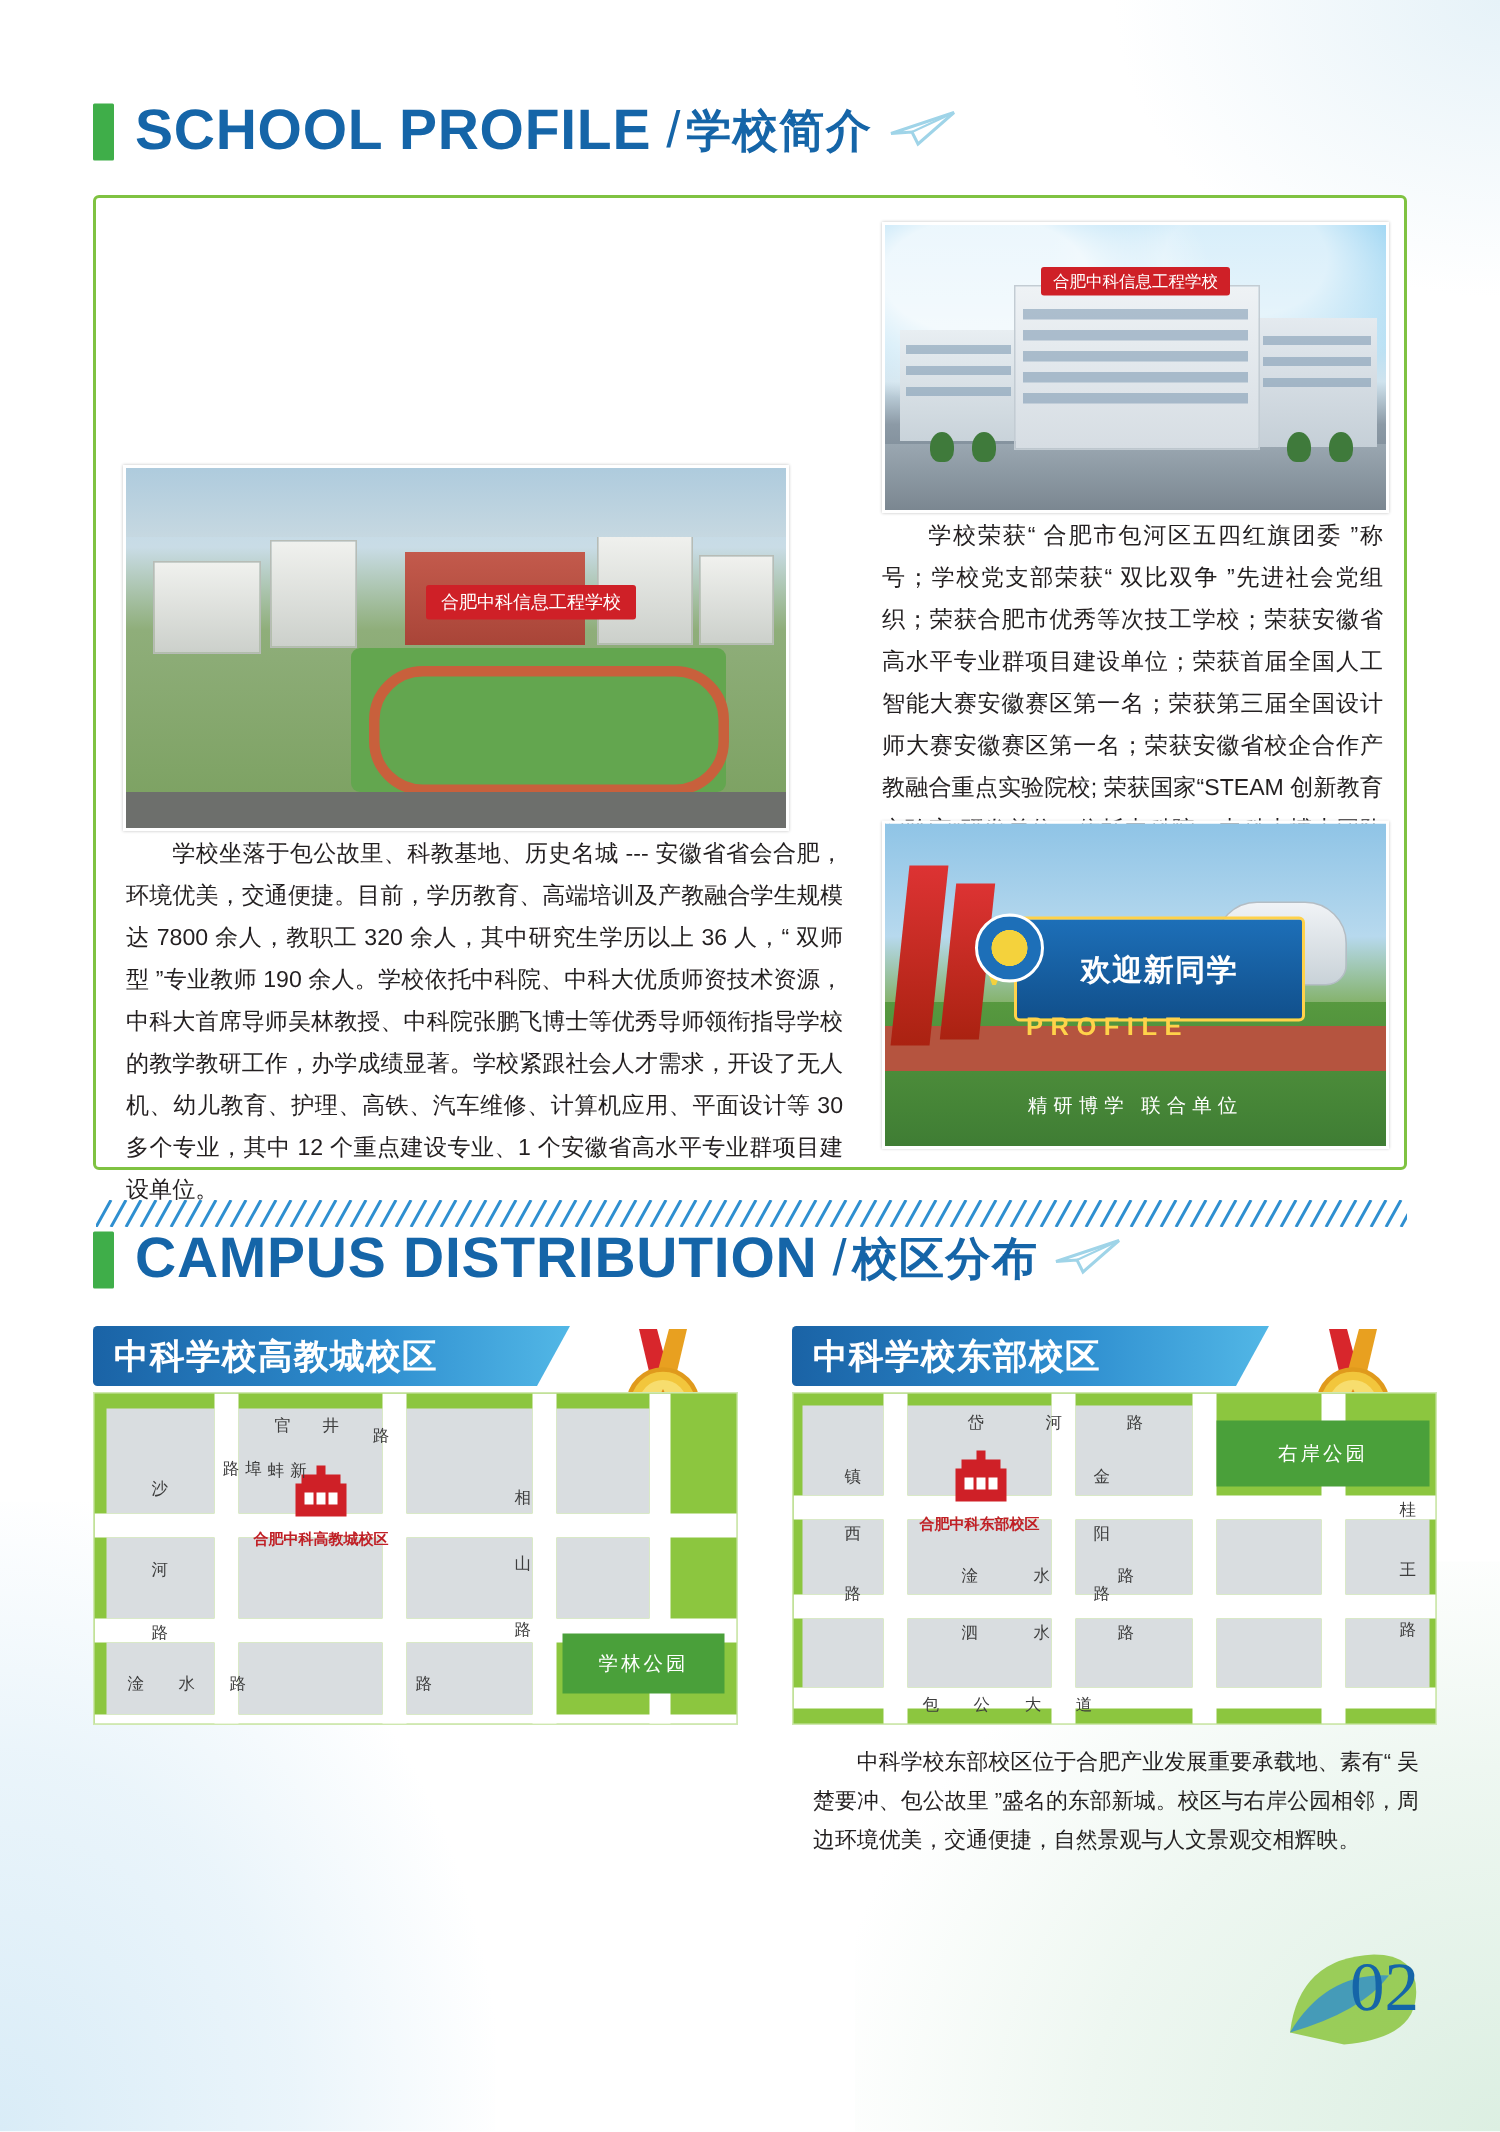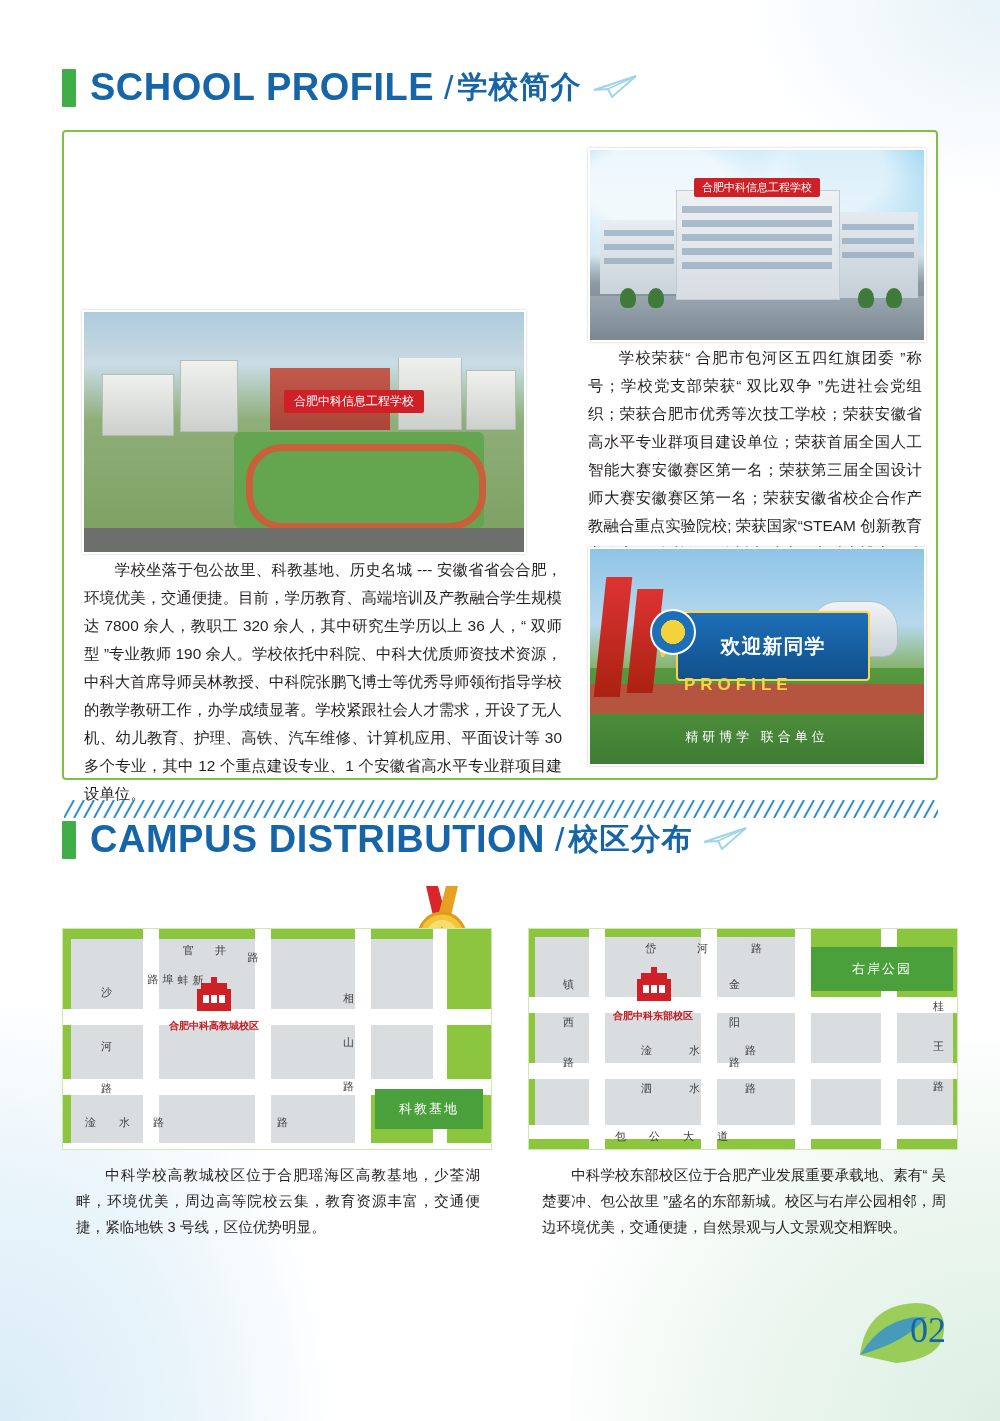--- a/index.html
+++ b/index.html
@@ -88,21 +88,21 @@
   .road{position:absolute;background:#ffffff;}
   .blk{position:absolute;background:#d9dde0;}
   .park{position:absolute;background:#4aa03a;color:#fff;font-size:13px;display:flex;align-items:center;justify-content:center;letter-spacing:2px;}
   .rdlbl{position:absolute;font-size:11px;color:#3d3d3d;}
   .pin{position:absolute;width:46px;height:42px;}
   .pin-name{position:absolute;font-size:10px;color:#c02026;font-weight:bold;white-space:nowrap;}
   .card-desc{position:absolute;left:14px;top:278px;width:404px;font-size:14.6px;line-height:26px;color:#231f20;text-align:justify;}
 
   
   .pageno{position:absolute;right:52px;bottom:52px;width:92px;height:72px;}
-  .pn-text{position:absolute;right:54px;bottom:70px;font-size:36px;color:#1565a8;font-family:"Liberation Serif",serif;}
+  .pn-text{position:absolute;right:54px;bottom:70px;font-size:46px;color:#1565a8;font-family:"Liberation Serif",serif;}
 </style>
 </head>
 <body>
 
 <div class="wash-top"></div>
 <div class="wash-left"></div>
 <div class="wash-right"></div>
 
 <div class="sec-head" style="left:62px;top:66px;">
   <div class="bar"></div>
@@ -193,20 +193,21 @@
   <span class="plane">
     <svg width="46" height="26" viewBox="0 0 46 26">
         <path d="M2 17 L44 3 L20 24 L16 16 Z" fill="none" stroke="#9fd4e8" stroke-width="2"></path>
         <path d="M16 16 L44 3" fill="none" stroke="#9fd4e8" stroke-width="1.4"></path>
       </svg>
   </span>
 </div>
 
 <div class="card" style="left:62px;">
   <div class="card-head">
+    <div class="tag">中科学校高教城校区</div>
     <div class="medal" style="left:350px;">
       <svg width="60" height="76" viewBox="0 0 60 76">
         <path d="M14 0 L26 0 L34 30 L22 34 Z" fill="#d8262c"></path>
         <path d="M34 0 L46 0 L38 34 L26 30 Z" fill="#e8a020"></path>
         <circle cx="30" cy="50" r="23" fill="#f2c63c" stroke="#e09a1c" stroke-width="3"></circle>
         <circle cx="30" cy="50" r="16" fill="#f7dd6e"></circle>
         <path d="M30 40 L33.5 47 L41 48 L35.5 53 L37 60.5 L30 57 L23 60.5 L24.5 53 L19 48 L26.5 47 Z" fill="#e08a16"></path>
       </svg>
     </div>
   </div>
@@ -226,21 +227,21 @@
     <div class="blk" style="left:308px;top:96px;width:62px;height:54px;"></div>
 
     <div class="road" style="left:80px;top:0;width:16px;height:222px;"></div>
     <div class="road" style="left:192px;top:0;width:16px;height:222px;"></div>
     <div class="road" style="left:292px;top:0;width:16px;height:222px;"></div>
     <div class="road" style="left:370px;top:0;width:14px;height:222px;"></div>
     <div class="road" style="left:0;top:80px;width:430px;height:16px;"></div>
     <div class="road" style="left:0;top:150px;width:430px;height:16px;"></div>
     <div class="road" style="left:0;top:214px;width:430px;height:8px;"></div>
 
-    <div class="park" style="left:312px;top:160px;width:108px;height:40px;">科教基地</div>
+    <div class="park" style="left:312px;top:160px;width:108px;height:40px;">学林公园</div>
 
     <div class="pin" style="left:128px;top:46px;">
       <svg width="46" height="42" viewBox="0 0 46 42">
         <rect x="6" y="14" width="34" height="22" fill="#cf2027"></rect>
         <rect x="10" y="8" width="26" height="8" fill="#cf2027"></rect>
         <rect x="20" y="2" width="6" height="8" fill="#cf2027"></rect>
         <rect x="12" y="20" width="6" height="8" fill="#fff"></rect>
         <rect x="20" y="20" width="6" height="8" fill="#fff"></rect>
         <rect x="28" y="20" width="6" height="8" fill="#fff"></rect>
       </svg>
@@ -256,24 +257,35 @@
     <div class="rdlbl" style="left:38px;top:152px;">路</div>
     <div class="rdlbl" style="left:22px;top:186px;">淦</div>
     <div class="rdlbl" style="left:56px;top:186px;">水</div>
     <div class="rdlbl" style="left:90px;top:186px;">路</div>
     <div class="rdlbl" style="left:280px;top:62px;">相</div>
     <div class="rdlbl" style="left:280px;top:106px;">山</div>
     <div class="rdlbl" style="left:280px;top:150px;">路</div>
     <div class="rdlbl" style="left:214px;top:186px;">路</div>
   </div>
 
-  <div class="card-desc indent">中科学校高教城校区位于合肥瑶海区高教基地，少荃湖畔，环境优美，周边高等院校云集，教育资源丰富，交通便捷，紧临地铁 3 号线，区位优势明显。</div>
 </div>
 
 <div class="card" style="left:528px;">
+  <div class="card-head">
+    <div class="tag">中科学校东部校区</div>
+    <div class="medal" style="left:344px;">
+      <svg width="60" height="76" viewBox="0 0 60 76">
+        <path d="M14 0 L26 0 L34 30 L22 34 Z" fill="#d8262c"></path>
+        <path d="M34 0 L46 0 L38 34 L26 30 Z" fill="#e8a020"></path>
+        <circle cx="30" cy="50" r="23" fill="#f2c63c" stroke="#e09a1c" stroke-width="3"></circle>
+        <circle cx="30" cy="50" r="16" fill="#f7dd6e"></circle>
+        <path d="M30 40 L33.5 47 L41 48 L35.5 53 L37 60.5 L30 57 L23 60.5 L24.5 53 L19 48 L26.5 47 Z" fill="#e08a16"></path>
+      </svg>
+    </div>
+  </div>
 
   <div class="map">
     <div class="blk" style="left:6px;top:8px;width:54px;height:60px;"></div>
     <div class="blk" style="left:6px;top:84px;width:54px;height:50px;"></div>
     <div class="blk" style="left:6px;top:150px;width:54px;height:46px;"></div>
     <div class="blk" style="left:76px;top:8px;width:96px;height:60px;"></div>
     <div class="blk" style="left:76px;top:84px;width:96px;height:50px;"></div>
     <div class="blk" style="left:76px;top:150px;width:96px;height:46px;"></div>
     <div class="blk" style="left:188px;top:8px;width:78px;height:60px;"></div>
     <div class="blk" style="left:188px;top:84px;width:78px;height:50px;"></div>

